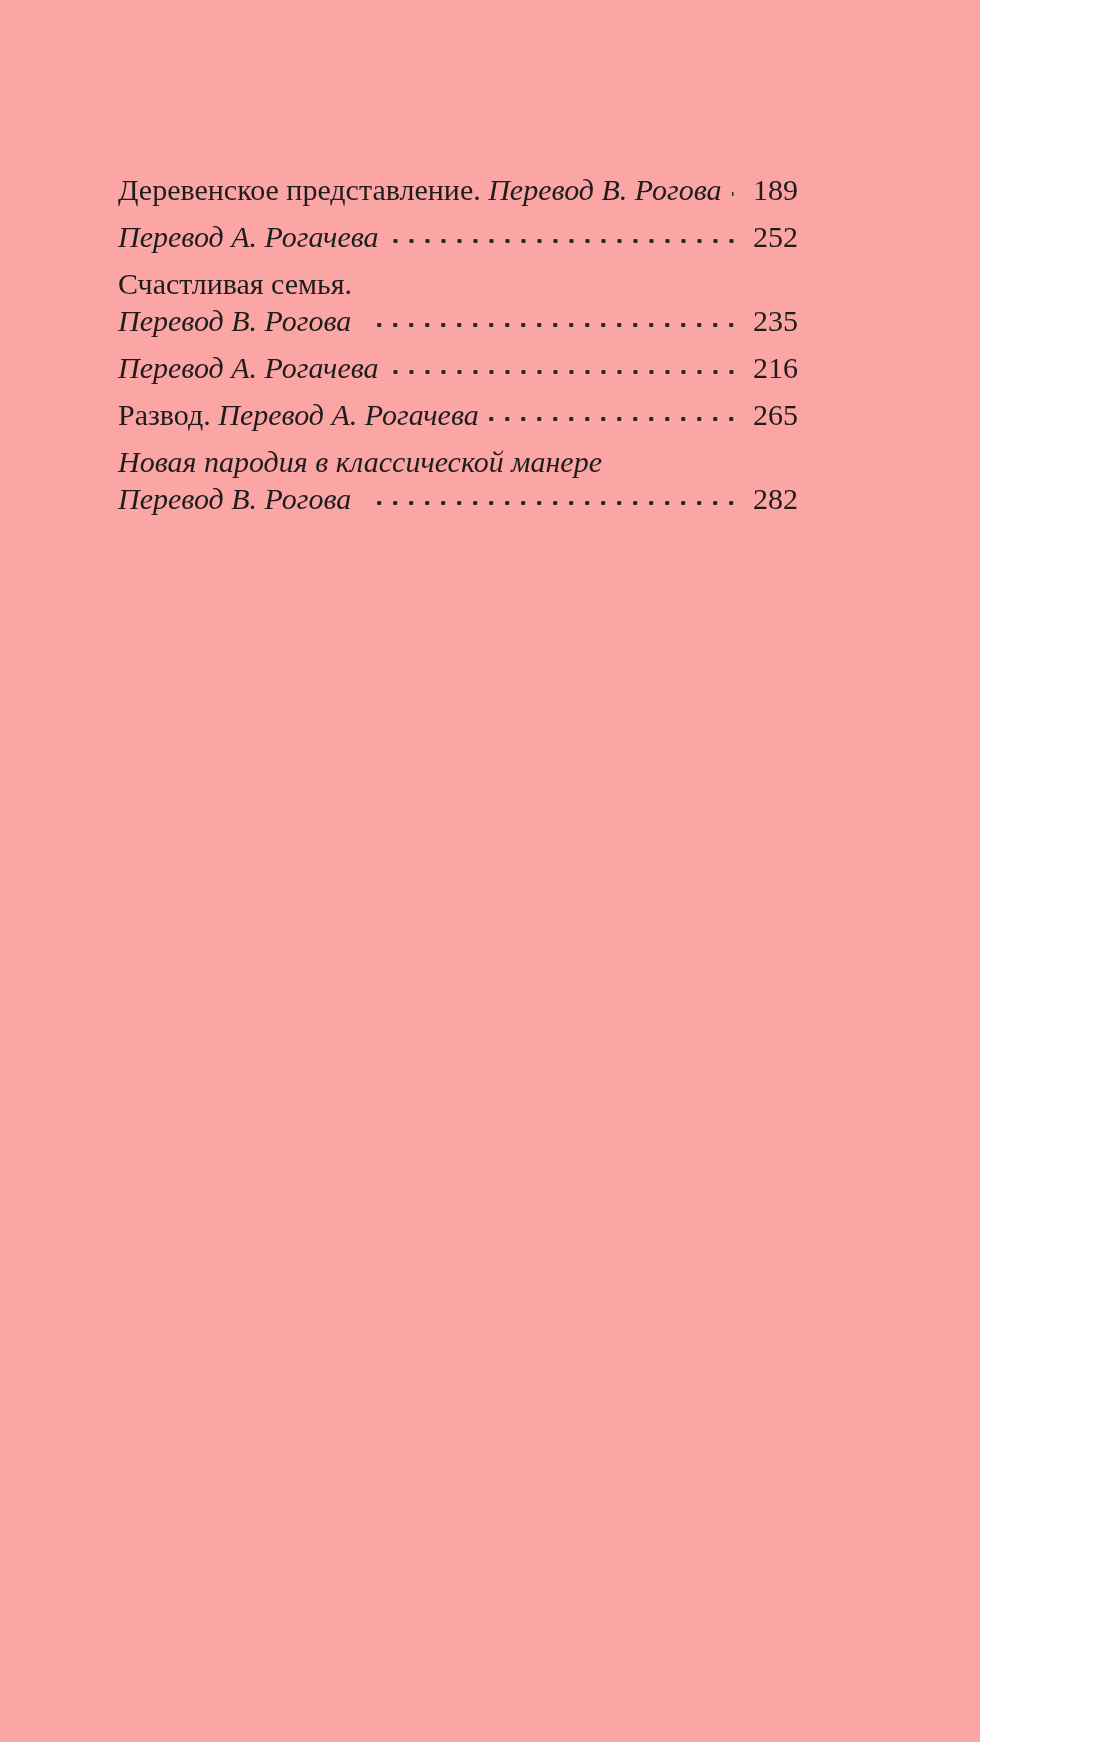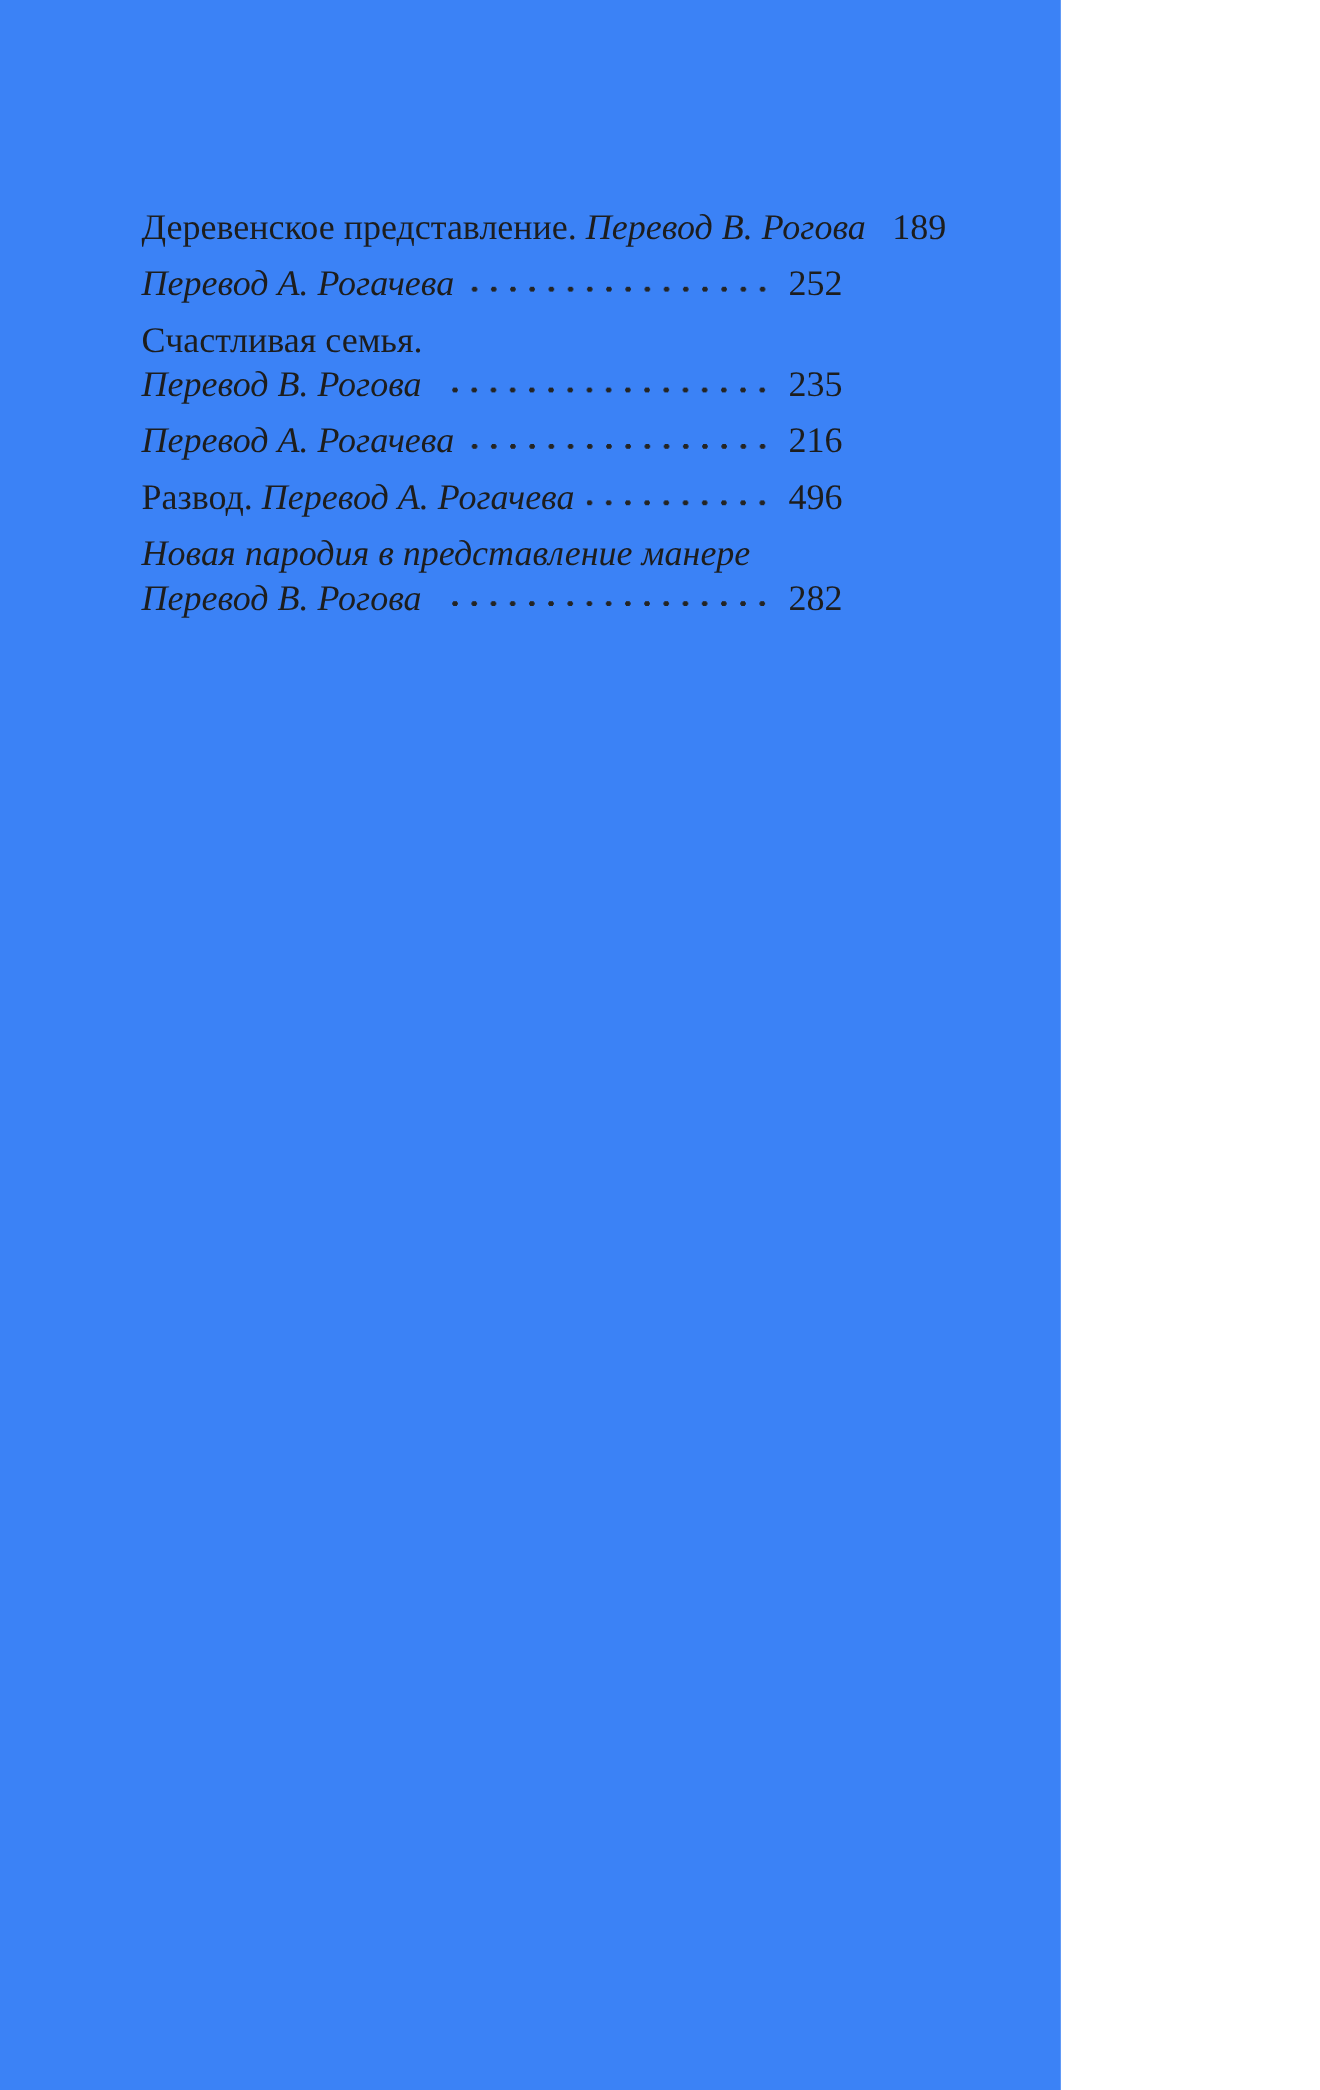--- a/index.html
+++ b/index.html
@@ -6,23 +6,23 @@
   body {
     width: 1100px;
     height: 1742px;
     background: #ffffff;
     font-family: "Liberation Serif", "DejaVu Serif", serif;
     color: #1d1d1d;
     overflow: hidden;
   }
   .page {
     position: relative;
-    width: 884px;
+    width: 980px;
     height: 1742px;
-    background: #3b82f6;
+    background: #fca5a5;
   }
   .toc {
     padding: 171px 182px 0 118px;
   }
   .toc-entry { margin: 0 0 10px 0; }
   .toc-line {
     display: flex;
     align-items: baseline;
     font-size: 30px;
     line-height: 37px;
@@ -83,27 +83,27 @@
         <span class="leader"></span>
         <span class="page-num">216</span>
       </div>
     </div>
 
     <div class="toc-entry">
       <div class="toc-line">
         <span class="seg">Развод. </span>
         <span class="seg seg-italic">Перевод А. Рогачева</span>
         <span class="leader"></span>
-        <span class="page-num">496</span>
+        <span class="page-num">265</span>
       </div>
     </div>
 
     <div class="toc-entry">
       <div class="toc-line">
-        <span class="seg seg-italic">Новая пародия в представление манере</span>
+        <span class="seg seg-italic">Новая пародия в классической манере</span>
       </div>
       <div class="toc-line">
         <span class="seg seg-italic">Перевод В. Рогова </span>
         <span class="leader"></span>
         <span class="page-num">282</span>
       </div>
     </div>
 
   </div>
 </div>

